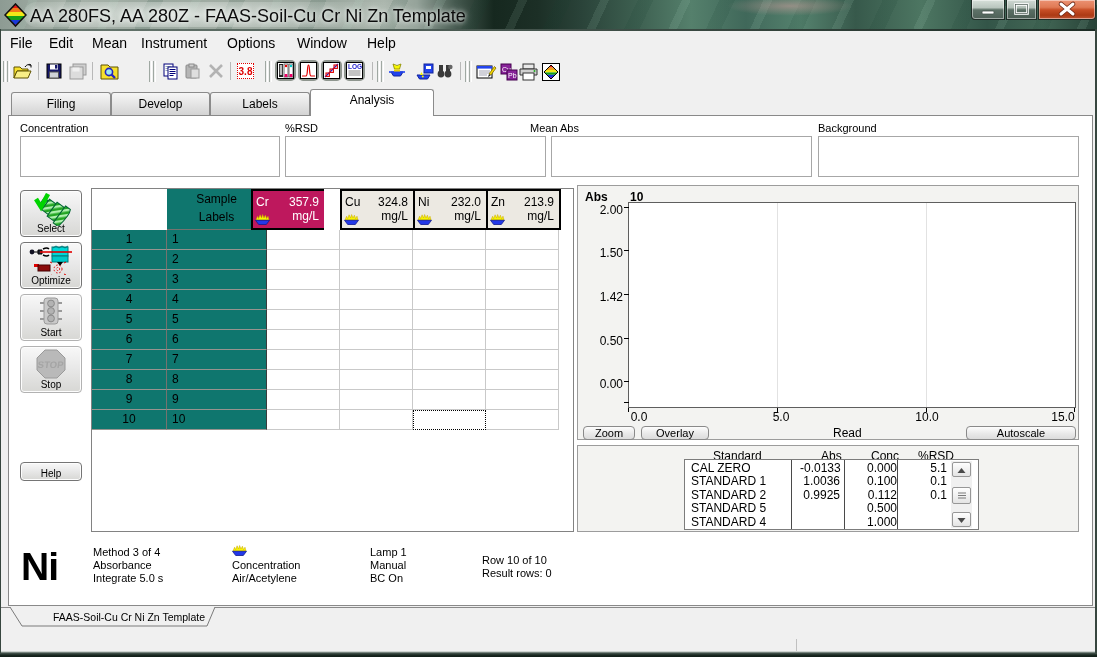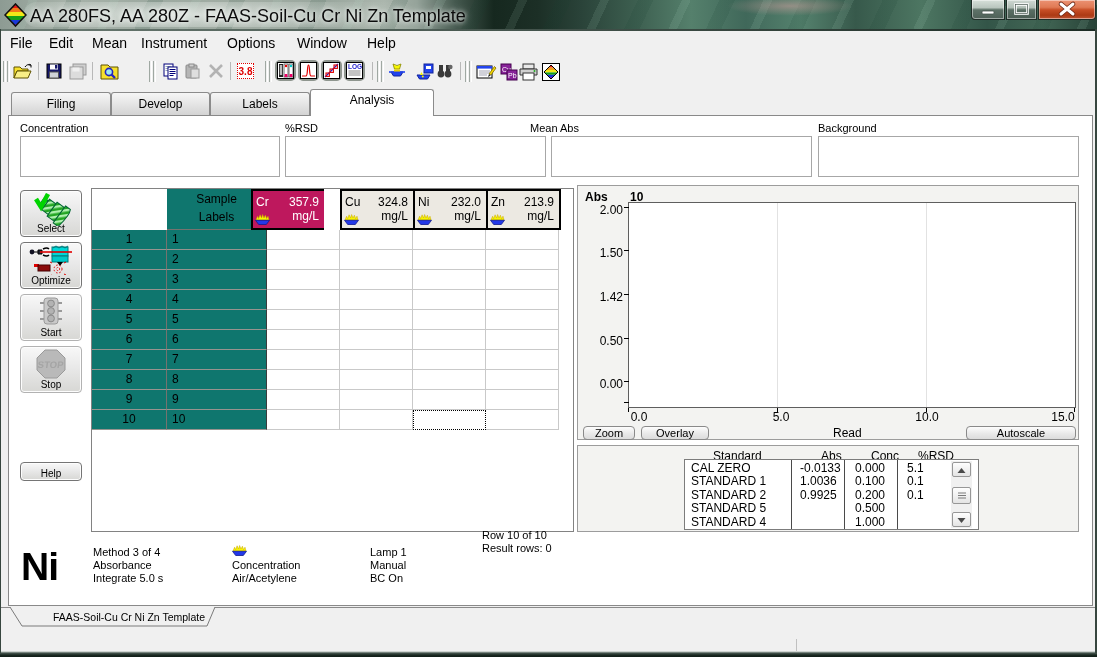--- a/index.html
+++ b/index.html
@@ -46,21 +46,21 @@
 #chartpanel{left:577px;top:185px;width:502px;height:255px;background:#f3f3f1;border:1px solid #9c9c9c}
 #plot{position:absolute;left:50px;top:16px;width:448px;height:206px;background:#fff;border:1px solid #5e5e5e}
 .ylab{position:absolute;font-size:12px;width:40px;text-align:right;color:#000}
 .xlab{position:absolute;font-size:12px;color:#000}
 .cbtn{position:absolute;height:14px;border:1px solid #8a8a8a;border-radius:4px;background:linear-gradient(#fdfdfd,#e9e9e9 55%,#dcdcdc);font-size:11px;text-align:center;line-height:12px;color:#000}
 
 #stdpanel{left:577px;top:445px;width:502px;height:87px;background:#f3f3f1;border:1px solid #9c9c9c}
 .shead{position:absolute;top:3px;font-size:12px;color:#000}
 #stdbox{position:absolute;left:106px;top:13px;width:295px;height:71px;background:#fff;border:1px solid #7c7c7c}
 .srow{position:absolute;left:6px;font-size:12px;white-space:nowrap}
-.sv{position:absolute;font-size:12px;}
+.sv{position:absolute;font-size:12px;text-align:right}
 .svline{position:absolute;top:0;width:1px;height:100%;background:#4a4a4a}
 
 #ni{left:21px;top:547px;font-size:39px;line-height:39px;font-weight:bold;color:#000;letter-spacing:-1px}
 .stxt{position:absolute;font-size:11px;line-height:13px;color:#000;white-space:nowrap}
 
 #statusbar{left:0;top:630px;width:1097px;height:21px;background:#f0f0f0}
 #darkstrip{left:0;top:651px;width:1097px;height:6px;background:linear-gradient(#f8faf8 0%,#44544d 35%,#18271f 70%,#101d17 100%)}
 #lborder{left:0;top:29px;width:1px;height:624px;background:#37463f}
 #rborder{left:1095px;top:29px;width:2px;height:624px;background:#37463f}
 </style></head><body>
@@ -465,21 +465,21 @@
 <div class="srow" style="top:1px">CAL ZERO</div>
 <div class="sv" style="top:1px;left:115px;width:40px">-0.0133</div>
 <div class="sv" style="top:1px;left:170px;width:42px">0.000</div>
 <div class="sv" style="top:1px;left:222px;width:40px">5.1</div>
 <div class="srow" style="top:14px">STANDARD 1</div>
 <div class="sv" style="top:14px;left:115px;width:40px">1.0036</div>
 <div class="sv" style="top:14px;left:170px;width:42px">0.100</div>
 <div class="sv" style="top:14px;left:222px;width:40px">0.1</div>
 <div class="srow" style="top:28px">STANDARD 2</div>
 <div class="sv" style="top:28px;left:115px;width:40px">0.9925</div>
-<div class="sv" style="top:28px;left:170px;width:42px">0.200</div>
+<div class="sv" style="top:28px;left:170px;width:42px">0.112</div>
 <div class="sv" style="top:28px;left:222px;width:40px">0.1</div>
 <div class="srow" style="top:41px">STANDARD 5</div>
 <div class="sv" style="top:41px;left:115px;width:40px"></div>
 <div class="sv" style="top:41px;left:170px;width:42px">0.500</div>
 <div class="sv" style="top:41px;left:222px;width:40px"></div>
 <div class="srow" style="top:55px">STANDARD 4</div>
 <div class="sv" style="top:55px;left:115px;width:40px"></div>
 <div class="sv" style="top:55px;left:170px;width:42px">1.000</div>
 <div class="sv" style="top:55px;left:222px;width:40px"></div>
 <div class="svline" style="left:106px"></div>
@@ -501,21 +501,21 @@
 </div>
     </div>
 <div id="ni" class="a">Ni</div>
 <div class="stxt" style="left:93px;top:546px">Method 3 of 4<br>Absorbance<br>Integrate 5.0 s</div>
 <svg class="a" style="left:232px;top:545px" width="15" height="11" viewBox="0 0 15 11">
       <path d="M1 6 L2.6 2.2 3.6 4.6 5.1 0.8 6.6 4 7.6 0.5 9 4 10.4 1.2 11.6 4.6 13 2.2 14 6 Z" fill="#f8f400" stroke="#c8a800" stroke-width=".5"></path>
       <path d="M0.5 6.3 h14 l-3.2 4.2 h-7.6 Z" fill="#2238e8" stroke="#101a90" stroke-width=".8"></path>
     </svg>
 <div class="stxt" style="left:232px;top:559px">Concentration<br>Air/Acetylene</div>
 <div class="stxt" style="left:370px;top:546px">Lamp 1<br>Manual<br>BC On</div>
-<div class="stxt" style="left:482px;top:529px">Row 10 of 10<br>Result rows: 0</div>
+<div class="stxt" style="left:482px;top:554px">Row 10 of 10<br>Result rows: 0</div>
 <div class="a" style="left:1px;top:607px;width:1094px;height:1px;background:#8a8a8a"></div>
 <svg class="a" style="left:9px;top:607px" width="208" height="21" viewBox="0 0 208 21">
       <polygon points="1,0 206,0 198,19 13,19" fill="#f0f0f0"></polygon>
       <path d="M1 0 L13 19 L198 19 L206 0" fill="none" stroke="#7a7a7a"></path>
       <text x="44" y="14" font-size="11" fill="#000" font-family="Liberation Sans" textLength="152" lengthAdjust="spacingAndGlyphs">FAAS-Soil-Cu Cr Ni Zn Template</text>
     </svg>
 <div id="statusbar" class="a"></div>
 <div class="a" style="left:796px;top:639px;width:1px;height:12px;background:#c0c0c0"></div>
 <div id="darkstrip" class="a"></div>
 <div id="lborder" class="a"></div>

